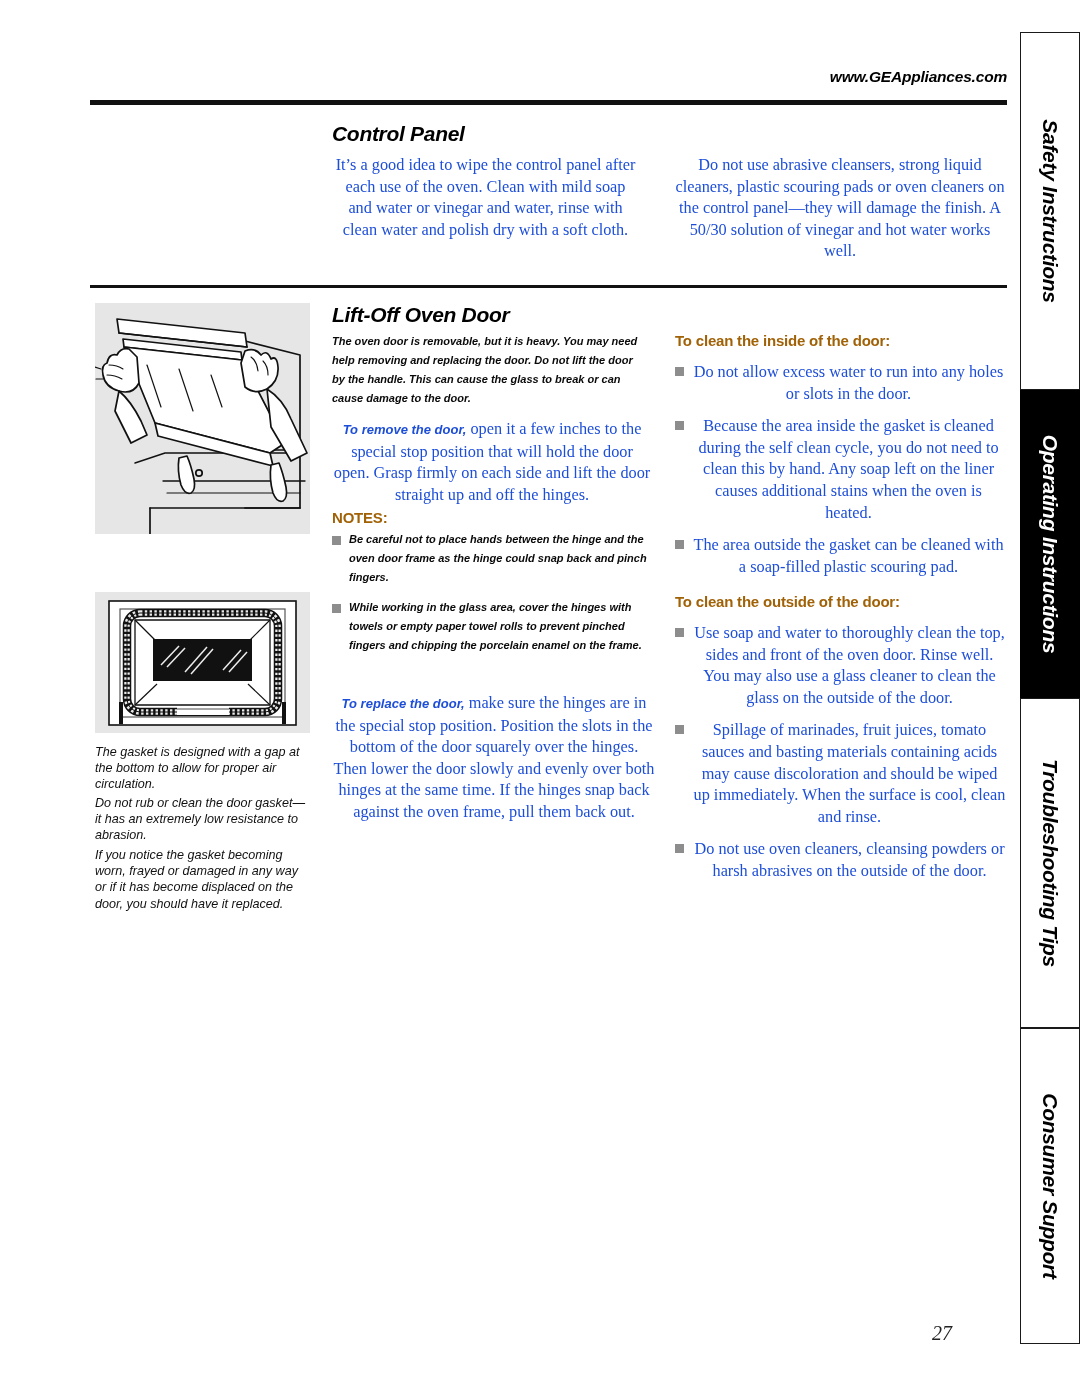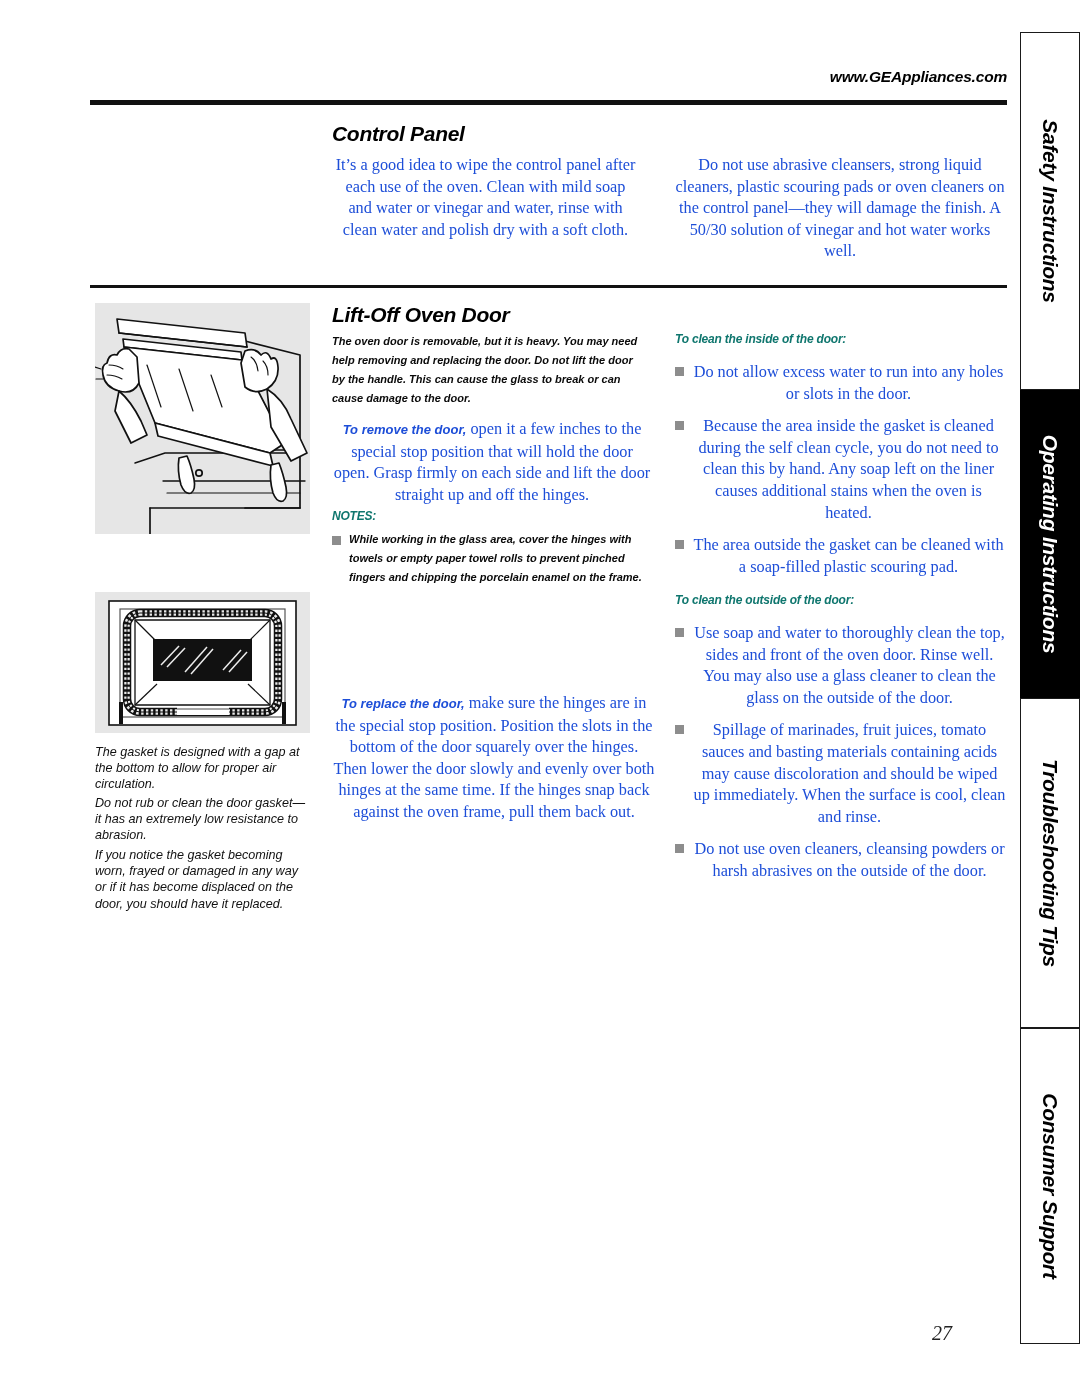--- a/index.html
+++ b/index.html
@@ -80,23 +80,22 @@
   }
   .bold-lead {
     font-family: "Liberation Sans", sans-serif;
     font-weight: bold;
     font-style: italic;
     font-size: 13px;
   }
   .subhead {
     font-family: "Liberation Sans", sans-serif;
     font-weight: bold;
-    font-style: italic;
-    font-size: 12px;
-    color: #0f766e;
+    font-size: 15px;
+    color: #a16207;
     letter-spacing: -0.2px;
   }
 
   
   ul.sq {
     list-style: none;
     margin: 0;
     padding: 0;
   }
   ul.sq > li {
@@ -286,20 +285,23 @@
   <div class="italic-sans" style="position:absolute; left:300px; top:332px; width:312px;">The oven door is removable, but it is heavy. You may need help removing and replacing the door. Do not lift the door by the handle. This can cause the glass to break or can cause damage to the door.</div>
 
   <div class="serif-col" style="left:300px; top:418px; width:320px;">
     <span class="bold-lead">To remove the door,</span>
     <span>open it a few inches to the special stop position that will hold the door open. Grasp firmly on each side and lift the door straight up and off the hinges.</span>
   </div>
 
   <div class="subhead" style="position:absolute; left:300px; top:509px;">NOTES:</div>
 
   <ul class="sq italic-sans" style="position:absolute; left:300px; top:530px; width:315px;">
+    <li>
+      <span>Be careful not to place hands between the hinge and the oven door frame as the hinge could snap back and pinch fingers.</span>
+    </li>
     <li>
       <span>While working in the glass area, cover the hinges with towels or empty paper towel rolls to prevent pinched fingers and chipping the porcelain enamel on the frame.</span>
     </li>
   </ul>
 
   <div class="serif-col" style="left:300px; top:692px; width:324px;">
     <span class="bold-lead">To replace the door,</span>
     <span>make sure the hinges are in the special stop position. Position the slots in the bottom of the door squarely over the hinges. Then lower the door slowly and evenly over both hinges at the same time. If the hinges snap back against the oven frame, pull them back out.</span>
   </div>
 

